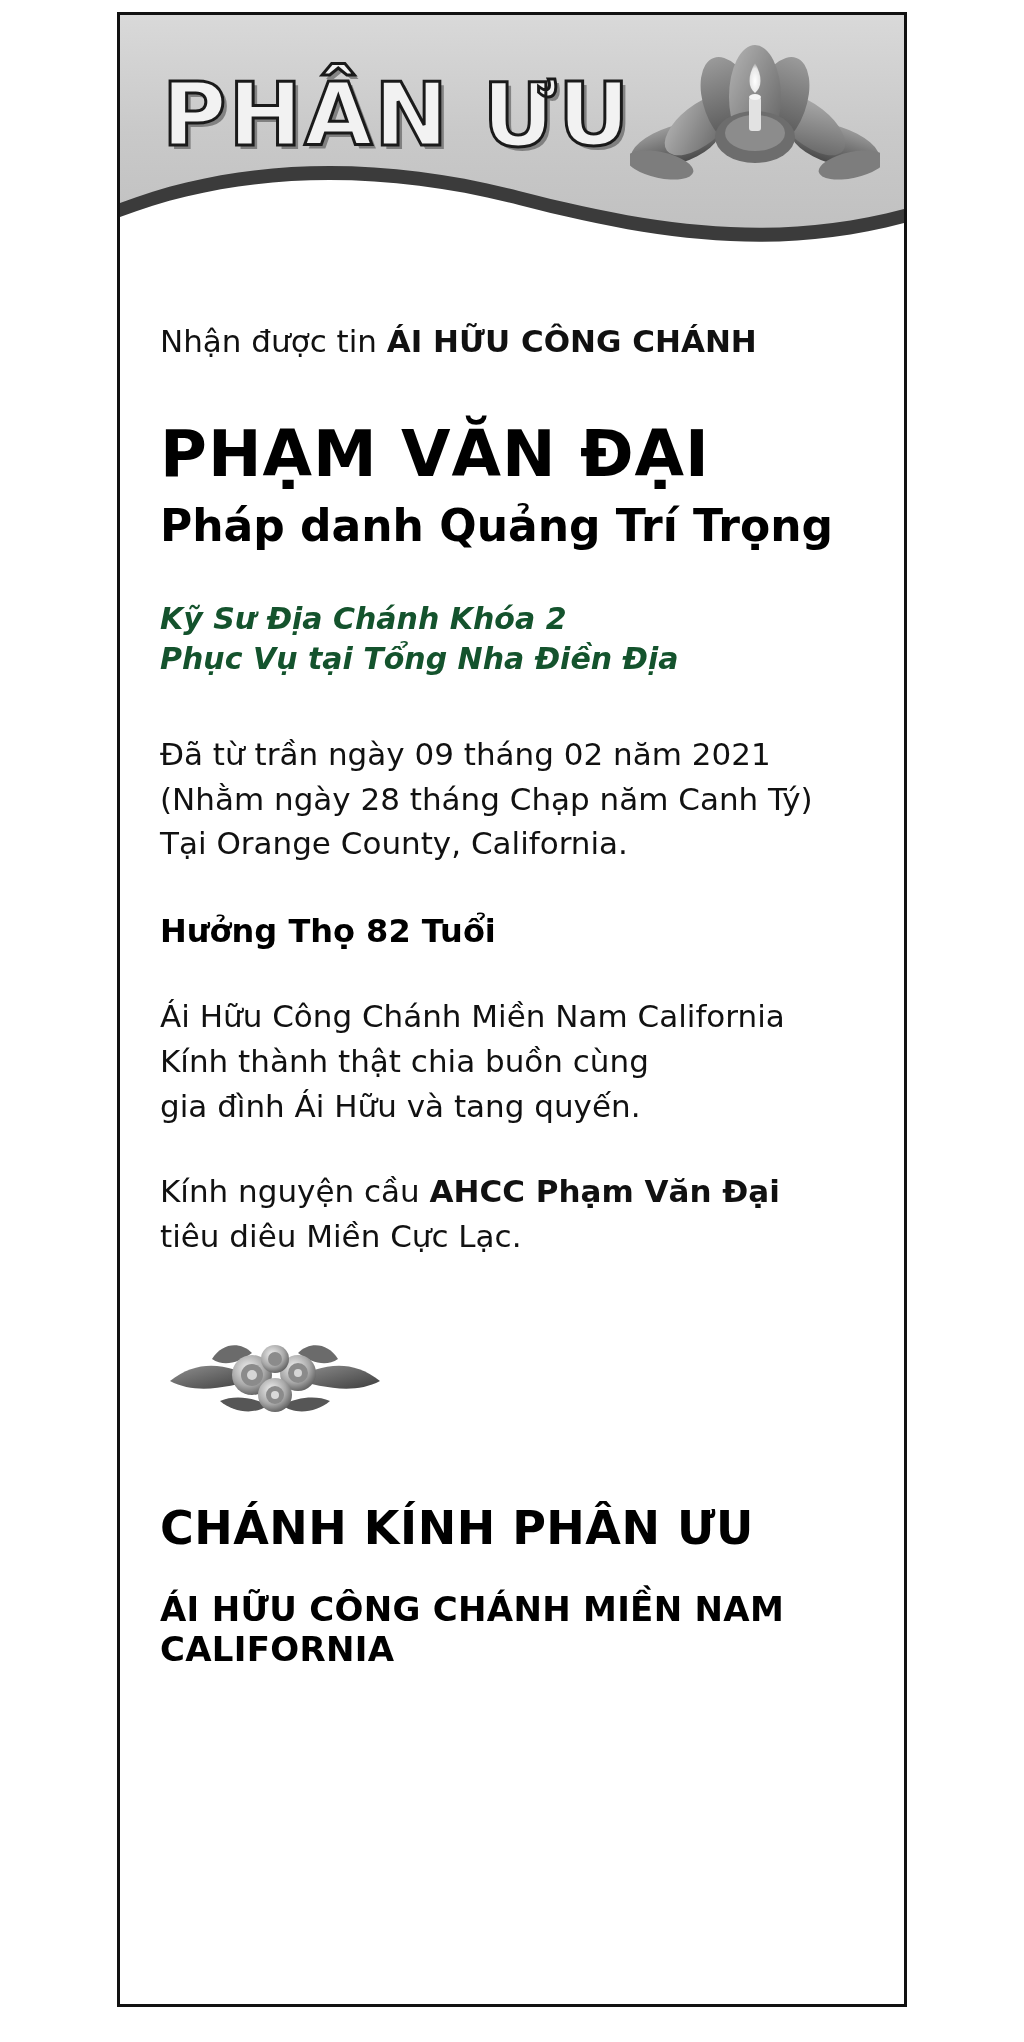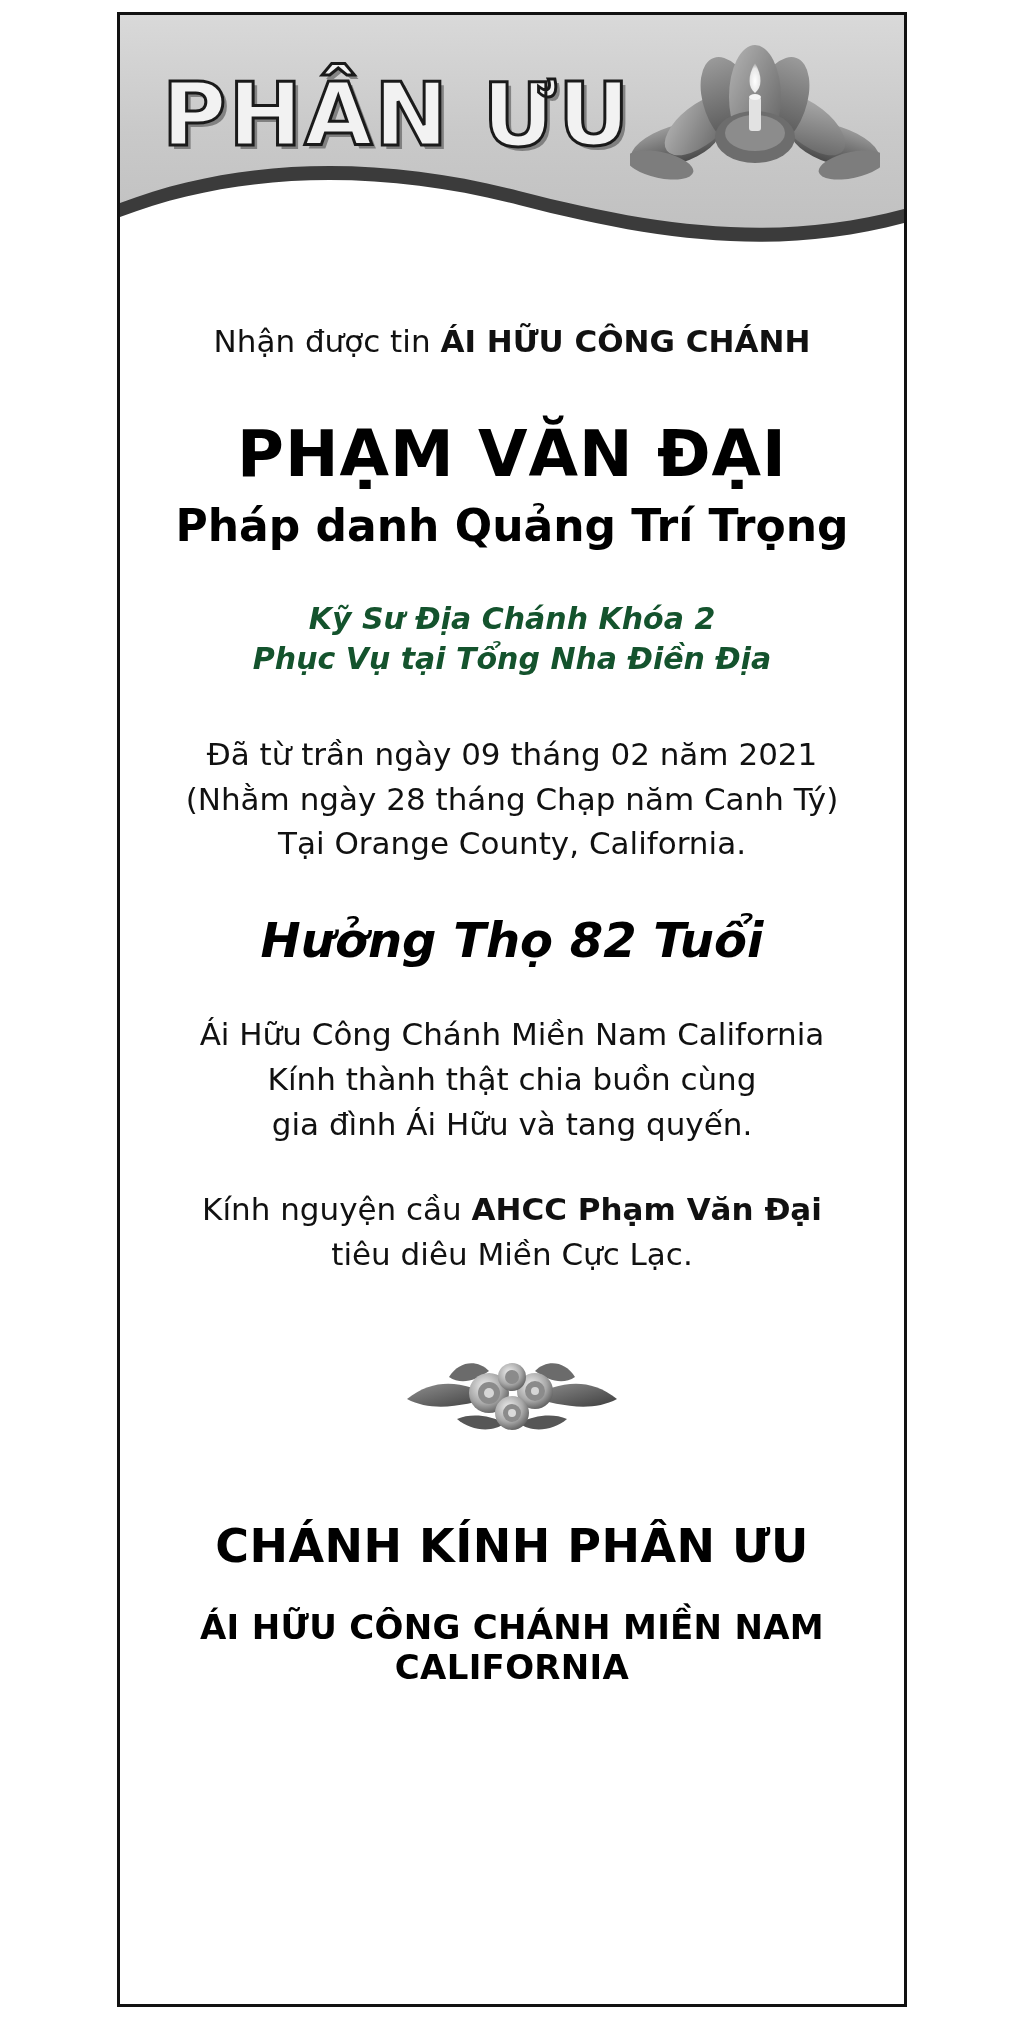--- a/index.html
+++ b/index.html
@@ -71,21 +71,20 @@
     position: absolute;
     right: 24px;
     top: 10px;
     width: 250px;
     height: 190px;
   }
 
   
   .body {
     padding: 26px 40px 0 40px;
-    text-align: center;
   }
 
   .line-received {
     font-family: "DejaVu Sans", sans-serif;
     font-size: 31px;
     margin-top: 22px;
     margin-bottom: 0;
     color: #111;
   }
   .line-received b {
@@ -125,24 +124,23 @@
     font-family: "DejaVu Sans", sans-serif;
     font-size: 31px;
     line-height: 1.45;
     margin-top: 52px;
     color: #111;
   }
 
   .age {
     font-family: "DejaVu Sans", sans-serif;
     font-weight: bold;
-    font-size: 48px;
+    font-size: 32px;
     margin-top: 46px;
     color: #000;
-    font-style: italic;
   }
 
   .condolence {
     font-family: "DejaVu Sans", sans-serif;
     font-size: 31px;
     line-height: 1.45;
     margin-top: 44px;
     color: #111;
   }
 

